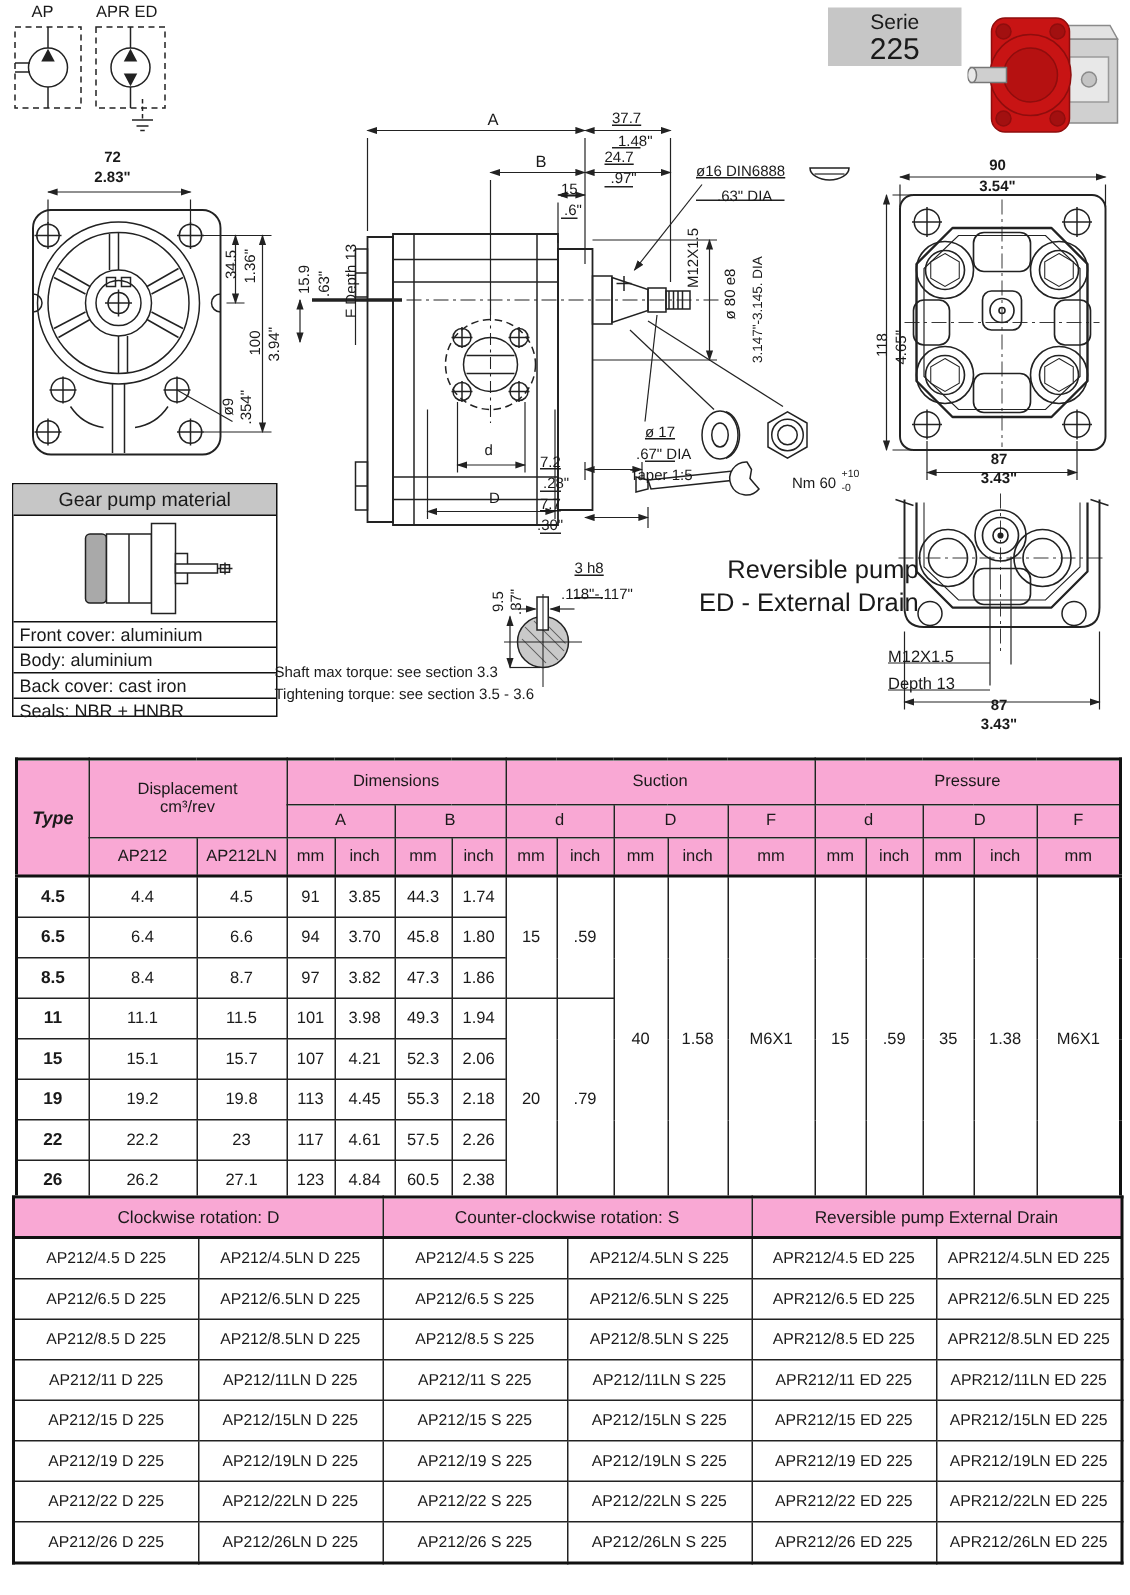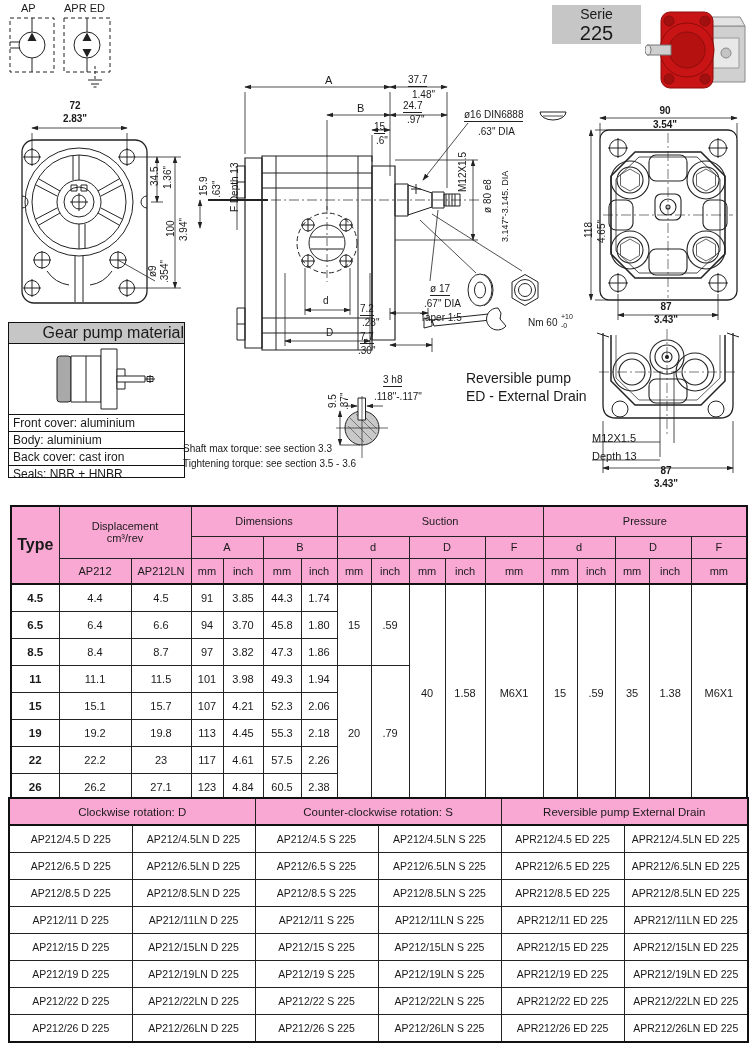--- a/index.html
+++ b/index.html
@@ -1,46 +1,46 @@
 <!DOCTYPE html>
 <html><head>
 <meta charset="utf-8">
 <style>
   html,body{margin:0;padding:0;background:#fff;}
   #page{position:relative;width:753px;height:1063px;background:#fff;overflow:hidden;
         font-family:"Liberation Sans","DejaVu Sans",sans-serif;color:#1a1a1a;}
   .lbl{position:absolute;white-space:nowrap;font-size:10px;line-height:1;color:#1a1a1a;}
   .rot{position:absolute;white-space:nowrap;font-size:10px;line-height:1;color:#1a1a1a;
        transform:rotate(-90deg);transform-origin:0 0;}
-  .u{border-bottom:1px solid #222;padding-bottom:1px;}
+  .u{border-bottom:1px solid #222;padding-bottom:13px;text-decoration:underline;}
   .ctr{text-align:center;font-weight:bold;}
   svg{position:absolute;}
   line,path,rect,circle,ellipse,polygon,polyline{vector-effect:non-scaling-stroke;}
   .serie-box{position:absolute;left:552px;top:5px;width:89px;height:39px;background:#c6c6c6;
        text-align:center;line-height:1.1;padding-top:2px;box-sizing:border-box;}
   .serie-box .l1{font-size:14px;display:block;}
   .serie-box .l2{font-size:20px;display:block;}
   .mat-box{position:absolute;left:8px;top:322px;width:177px;height:156px;border:1px solid #111;
        box-sizing:border-box;background:#fff;}
-  .mat-title{background:#c6c6c6;border-bottom:1px solid #111;text-align:right;
-       font-size:16px;height:20px;line-height:20px;}
+  .mat-title{background:#c6c6c6;border-bottom:1px solid #111;text-align:center;
+       font-size:13px;height:20px;line-height:20px;}
   .mat-row{border-top:1px solid #111;font-size:12px;height:16px;line-height:16px;padding-left:4px;}
   .dtable{position:absolute;border-collapse:collapse;table-layout:fixed;background:#fff;
        border:2px solid #111;}
   .dtable th,.dtable td{border:1px solid #222;text-align:center;vertical-align:middle;
        padding:0;overflow:hidden;font-weight:normal;}
   .dtable thead th{background:#f9a8d4;font-size:11px;}
   .dtable thead{border-bottom:2px solid #111;}
   #spec-table td{font-size:11px;height:26px;}
   #spec-table td.tcol{font-weight:bold;font-size:11.5px;}
-  #spec-table th.bigh{font-size:16px;font-weight:bold;}
+  #spec-table th.bigh{font-size:12px;font-weight:bold;font-style:italic;}
   #model-table td{font-size:10.5px;height:26px;}
   #model-table thead th{font-size:11.5px;}
   .note{position:absolute;font-size:10px;line-height:1;}
-  .cap{position:absolute;font-size:14px;line-height:1.3;}
+  .cap{position:absolute;font-size:17px;line-height:1.3;text-align:right;}
   .tiny{font-size:7px;line-height:1;position:absolute;}
 </style>
 </head>
 <body>
 
 <div id="page">
 
   <span class="lbl" style="left:21px;top:3px;font-size:11px;">AP</span>
   <span class="lbl" style="left:64px;top:3px;font-size:11px;">APR ED</span>
   <svg style="left:8px;top:14px;" width="48" height="62" viewBox="0 0 48 62">

